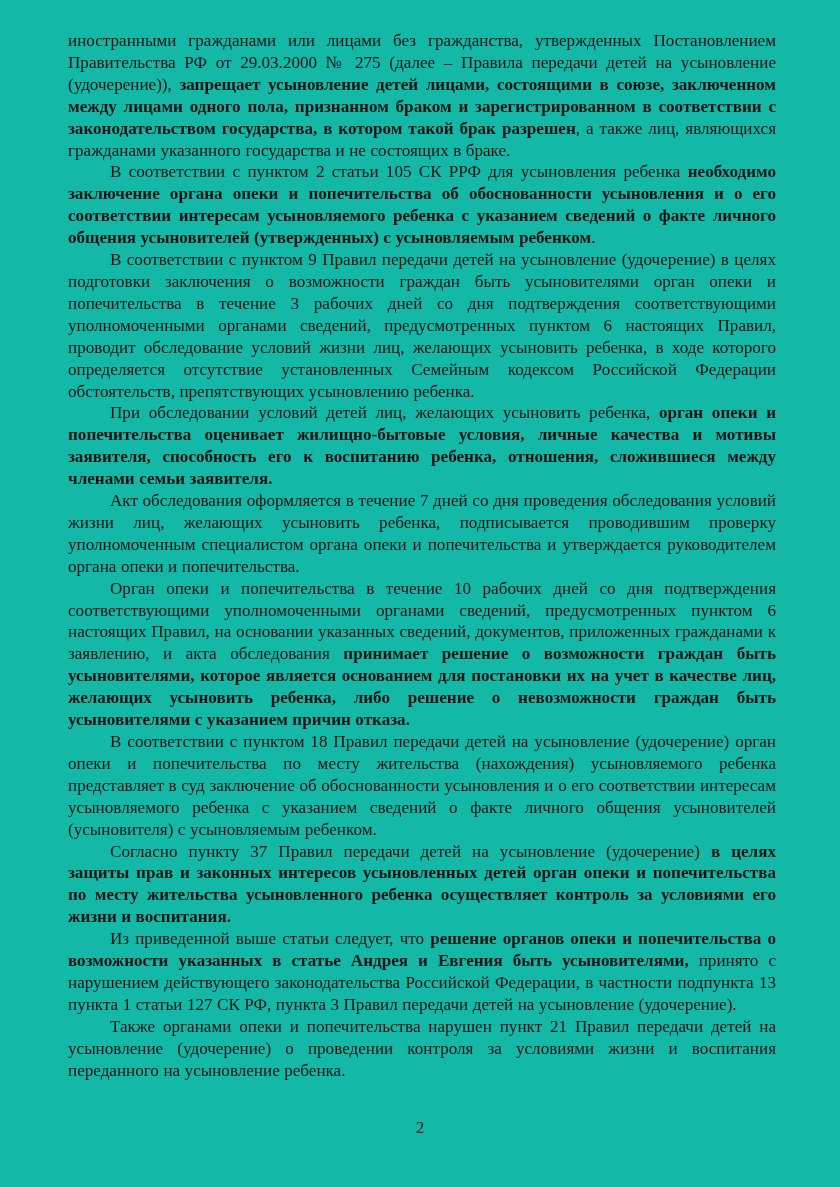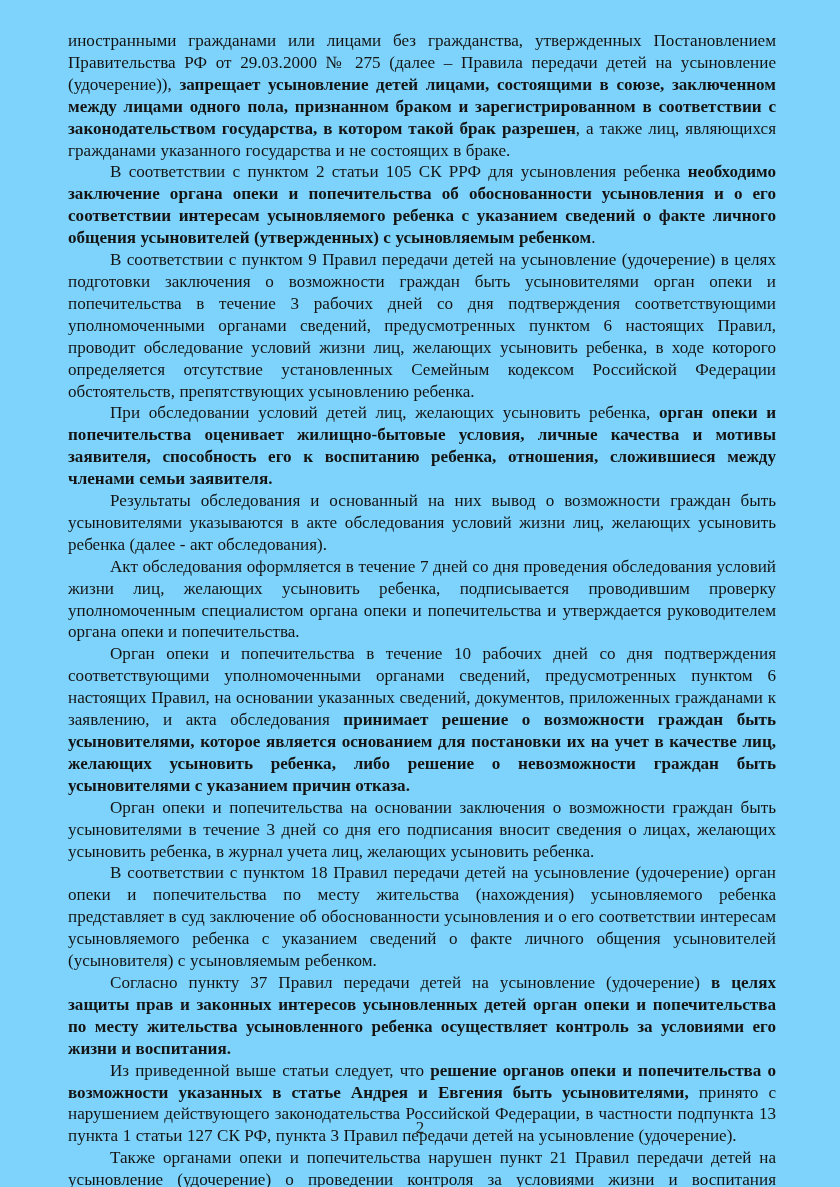--- a/index.html
+++ b/index.html
@@ -10,21 +10,21 @@
   }
   body {
     font-family: "Liberation Serif", "DejaVu Serif", serif;
     color: #141414;
   }
   .page {
     position: relative;
     width: 840px;
     height: 1187px;
     margin: 0 auto;
-    background: #7dd3fc;
+    background: #14b8a6;
     box-sizing: border-box;
     overflow: hidden;
   }
   .doc-body {
     position: absolute;
     left: 68px;
     top: 30px;
     width: 708px;
   }
   p.para {
@@ -60,24 +60,22 @@
 <body>
 
 <div class="page">
 
   <div class="doc-body">
     <div id="paragraphs-container">
         <p class="para no-indent"><span>иностранными гражданами или лицами без гражданства, утвержденных Постановлением Правительства РФ от 29.03.2000 № 275 (далее – Правила передачи детей на усыновление (удочерение)), </span><b class="bold">запрещает усыновление детей лицами, состоящими в союзе, заключенном между лицами одного пола, признанном браком и зарегистрированном в соответствии с законодательством государства, в котором такой брак разрешен</b><span>, а также лиц, являющихся гражданами указанного государства и не состоящих в браке.</span></p>
         <p class="para"><span>В соответствии с пунктом 2 статьи 105 СК РРФ для усыновления ребенка </span><b class="bold">необходимо заключение органа опеки и попечительства об обоснованности усыновления и о его соответствии интересам усыновляемого ребенка с указанием сведений о факте личного общения усыновителей (утвержденных) с усыновляемым ребенком</b><span>.</span></p>
         <p class="para"><span>В соответствии с пунктом 9 Правил передачи детей на усыновление (удочерение) в целях подготовки заключения о возможности граждан быть усыновителями орган опеки и попечительства в течение 3 рабочих дней со дня подтверждения соответствующими уполномоченными органами сведений, предусмотренных пунктом 6 настоящих Правил, проводит обследование условий жизни лиц, желающих усыновить ребенка, в ходе которого определяется отсутствие установленных Семейным кодексом Российской Федерации обстоятельств, препятствующих усыновлению ребенка.</span></p>
         <p class="para"><span>При обследовании условий детей лиц, желающих усыновить ребенка, </span><b class="bold">орган опеки и попечительства оценивает жилищно-бытовые условия, личные качества и мотивы заявителя, способность его к воспитанию ребенка, отношения, сложившиеся между членами семьи заявителя.</b></p>
-        <p class="para"><span>Результаты обследования и основанный на них вывод о возможности граждан быть усыновителями указываются в акте обследования условий жизни лиц, желающих усыновить ребенка (далее - акт обследования).</span></p>
         <p class="para"><span>Акт обследования оформляется в течение 7 дней со дня проведения обследования условий жизни лиц, желающих усыновить ребенка, подписывается проводившим проверку уполномоченным специалистом органа опеки и попечительства и утверждается руководителем органа опеки и попечительства.</span></p>
         <p class="para"><span>Орган опеки и попечительства в течение 10 рабочих дней со дня подтверждения соответствующими уполномоченными органами сведений, предусмотренных пунктом 6 настоящих Правил, на основании указанных сведений, документов, приложенных гражданами к заявлению, и акта обследования </span><b class="bold">принимает решение о возможности граждан быть усыновителями, которое является основанием для постановки их на учет в качестве лиц, желающих усыновить ребенка, либо решение о невозможности граждан быть усыновителями с указанием причин отказа.</b></p>
-        <p class="para"><span>Орган опеки и попечительства на основании заключения о возможности граждан быть усыновителями в течение 3 дней со дня его подписания вносит сведения о лицах, желающих усыновить ребенка, в журнал учета лиц, желающих усыновить ребенка.</span></p>
         <p class="para"><span>В соответствии с пунктом 18 Правил передачи детей на усыновление (удочерение) орган опеки и попечительства по месту жительства (нахождения) усыновляемого ребенка представляет в суд заключение об обоснованности усыновления и о его соответствии интересам усыновляемого ребенка с указанием сведений о факте личного общения усыновителей (усыновителя) с усыновляемым ребенком.</span></p>
         <p class="para"><span>Согласно пункту 37 Правил передачи детей на усыновление (удочерение) </span><b class="bold">в целях защиты прав и законных интересов усыновленных детей орган опеки и попечительства по месту жительства усыновленного ребенка осуществляет контроль за условиями его жизни и воспитания.</b></p>
         <p class="para"><span>Из приведенной выше статьи следует, что </span><b class="bold">решение органов опеки и попечительства о возможности указанных в статье Андрея и Евгения быть усыновителями,</b><span> принято с нарушением действующего законодательства Российской Федерации, в частности подпункта 13 пункта 1 статьи 127 СК РФ, пункта 3 Правил передачи детей на усыновление (удочерение).</span></p>
         <p class="para"><span>Также органами опеки и попечительства нарушен пункт 21 Правил передачи детей на усыновление (удочерение) о проведении контроля за условиями жизни и воспитания переданного на усыновление ребенка.</span></p>
       </div>
   </div>
 
   <div class="page-number">2</div>
 
 </div>

